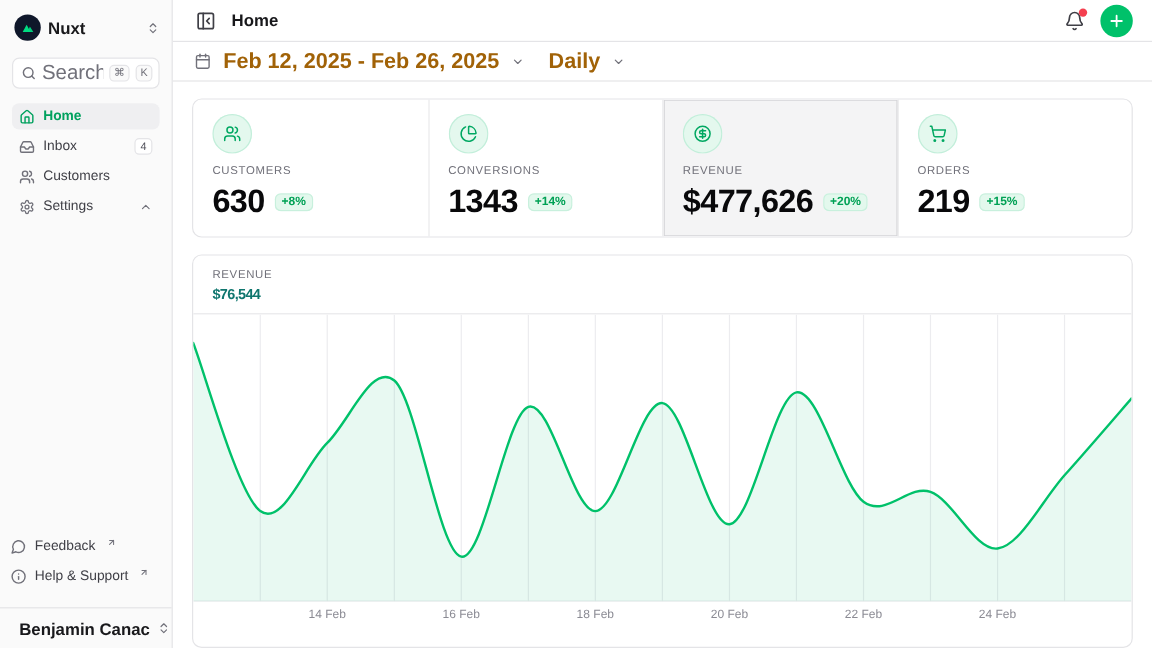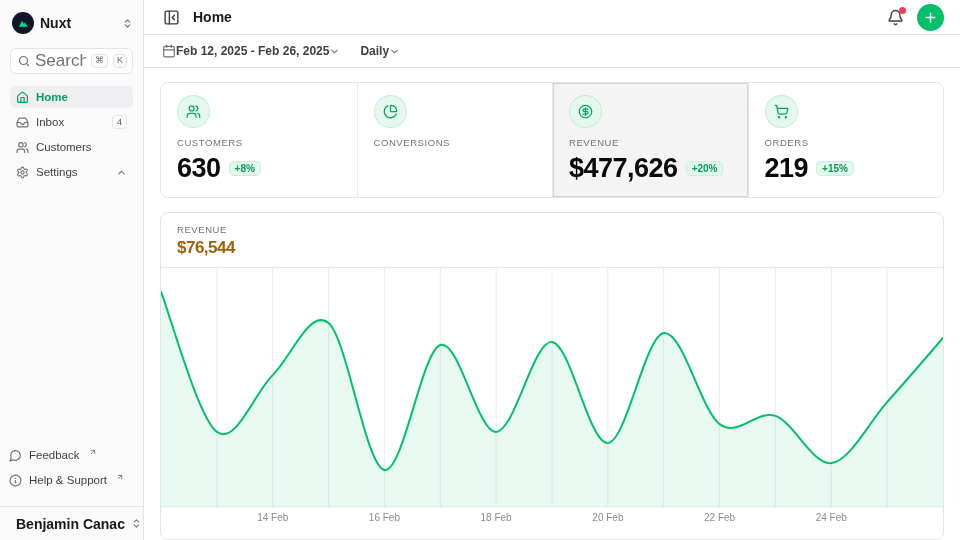--- a/index.html
+++ b/index.html
@@ -41,43 +41,43 @@
 
   
   .main { flex:1; display:flex; flex-direction:column; min-width:0; }
   .topbar { height:41px; border-bottom:1px solid #e4e4e7; display:flex; align-items:center; padding:0 16px; gap:10px; }
   .page-title { font-size:14px; font-weight:700; flex:1; }
   .icon-btn { background:none; border:0; cursor:pointer; color:#3f3f46; display:flex; align-items:center; justify-content:center; padding:3px; border-radius:6px; }
   .bell-wrap { position:relative; }
   .bell-dot { position:absolute; top:1px; right:1px; width:7px; height:7px; border-radius:50%; }
   .plus-btn { width:27px; height:27px; border-radius:50%; border:0; cursor:pointer; display:flex; align-items:center; justify-content:center; color:#fff; }
   .toolbar { height:38px; border-bottom:1px solid #e4e4e7; display:flex; align-items:center; padding:0 16px; gap:16px; }
-  .tool-btn { display:flex; align-items:center; gap:0; background:none; border:0; cursor:pointer;
-    font-family:inherit; font-size:12px; font-weight:600; color:#404040; padding:4px 2px; border-radius:6px; }
+  .tool-btn { display:flex; align-items:center; gap:10px; background:none; border:0; cursor:pointer;
+    font-family:inherit; font-size:18px; font-weight:600; color:#a16207; padding:4px 2px; border-radius:6px; }
 
   .content { padding:14px 16px 0; }
 
   
   .stats { display:grid; grid-template-columns:repeat(4,1fr); border:1px solid #e4e4e7; border-radius:8px; background:#fff; }
   .stat { padding:12px 16px 13px; cursor:pointer; }
   .stat + .stat { border-left:1px solid #eaeaec; }
   .stat.selected { background:#f4f4f5; box-shadow:inset 0 0 0 1px #d4d4d8; }
   .stat-icon { width:33px; height:33px; border-radius:50%; background:#e4f8ee; box-shadow:inset 0 0 0 1px #c2eeda;
     display:flex; align-items:center; justify-content:center; color:#00a862; margin-bottom:9px; }
   .stat-label { font-size:9.5px; letter-spacing:.06em; color:#71717a; margin-bottom:5px; }
   .stat-value-row { display:flex; align-items:center; gap:8px; }
   .stat-value { font-size:27px; font-weight:800; color:#09090b; letter-spacing:-0.5px; }
   .delta-badge { font-size:10px; font-weight:700; color:#00a155; background:#e3f8ed; box-shadow:inset 0 0 0 1px #c8f0dd;
     border-radius:5px; padding:2px 6px; }
 
   
   .chart-card { margin-top:14px; border:1px solid #e4e4e7; border-radius:8px; height:328px; overflow:hidden; background:#fff; }
   .chart-head { padding:11px 16px 9px; border-bottom:1px solid #e8e8ea; }
   .chart-label { font-size:9.5px; letter-spacing:.06em; color:#71717a; }
-  .chart-value { font-size:17px; font-weight:800; letter-spacing:-0.5px; margin-top:3px; color:#a16207; }
+  .chart-value { font-size:12px; font-weight:800; letter-spacing:-0.5px; margin-top:3px; color:#0f766e; }
   .chart-plot { width:100%; height:260px; display:block; }
 </style>
 </head>
 <body>
 
 <div class="app">
 
   <aside class="sidebar">
 
     <div class="brand-row">
@@ -273,20 +273,24 @@
         </div>
 
         <div class="stat">
           <div class="stat-icon">
             <svg width="15" height="15" viewBox="0 0 24 24" fill="none" stroke="currentColor" stroke-width="2" stroke-linecap="round" stroke-linejoin="round">
                 <path d="M21 12c.552 0 1.005-.449.95-.998a10 10 0 0 0-8.953-8.951c-.55-.055-.998.398-.998.95v8a1 1 0 0 0 1 1z"></path>
                 <path d="M21.21 15.89A10 10 0 1 1 8 2.83"></path>
               </svg>
           </div>
           <div class="stat-label">CONVERSIONS</div>
+          <div class="stat-value-row">
+            <span class="stat-value">1343</span>
+            <span class="delta-badge">+14%</span>
+          </div>
         </div>
 
         <div class="stat selected">
           <div class="stat-icon">
             <svg width="15" height="15" viewBox="0 0 24 24" fill="none" stroke="currentColor" stroke-width="2" stroke-linecap="round" stroke-linejoin="round">
                 <circle cx="12" cy="12" r="10"></circle>
                 <path d="M16 8h-6a2 2 0 1 0 0 4h4a2 2 0 1 1 0 4H8"></path>
                 <path d="M12 18V6"></path>
               </svg>
           </div>

